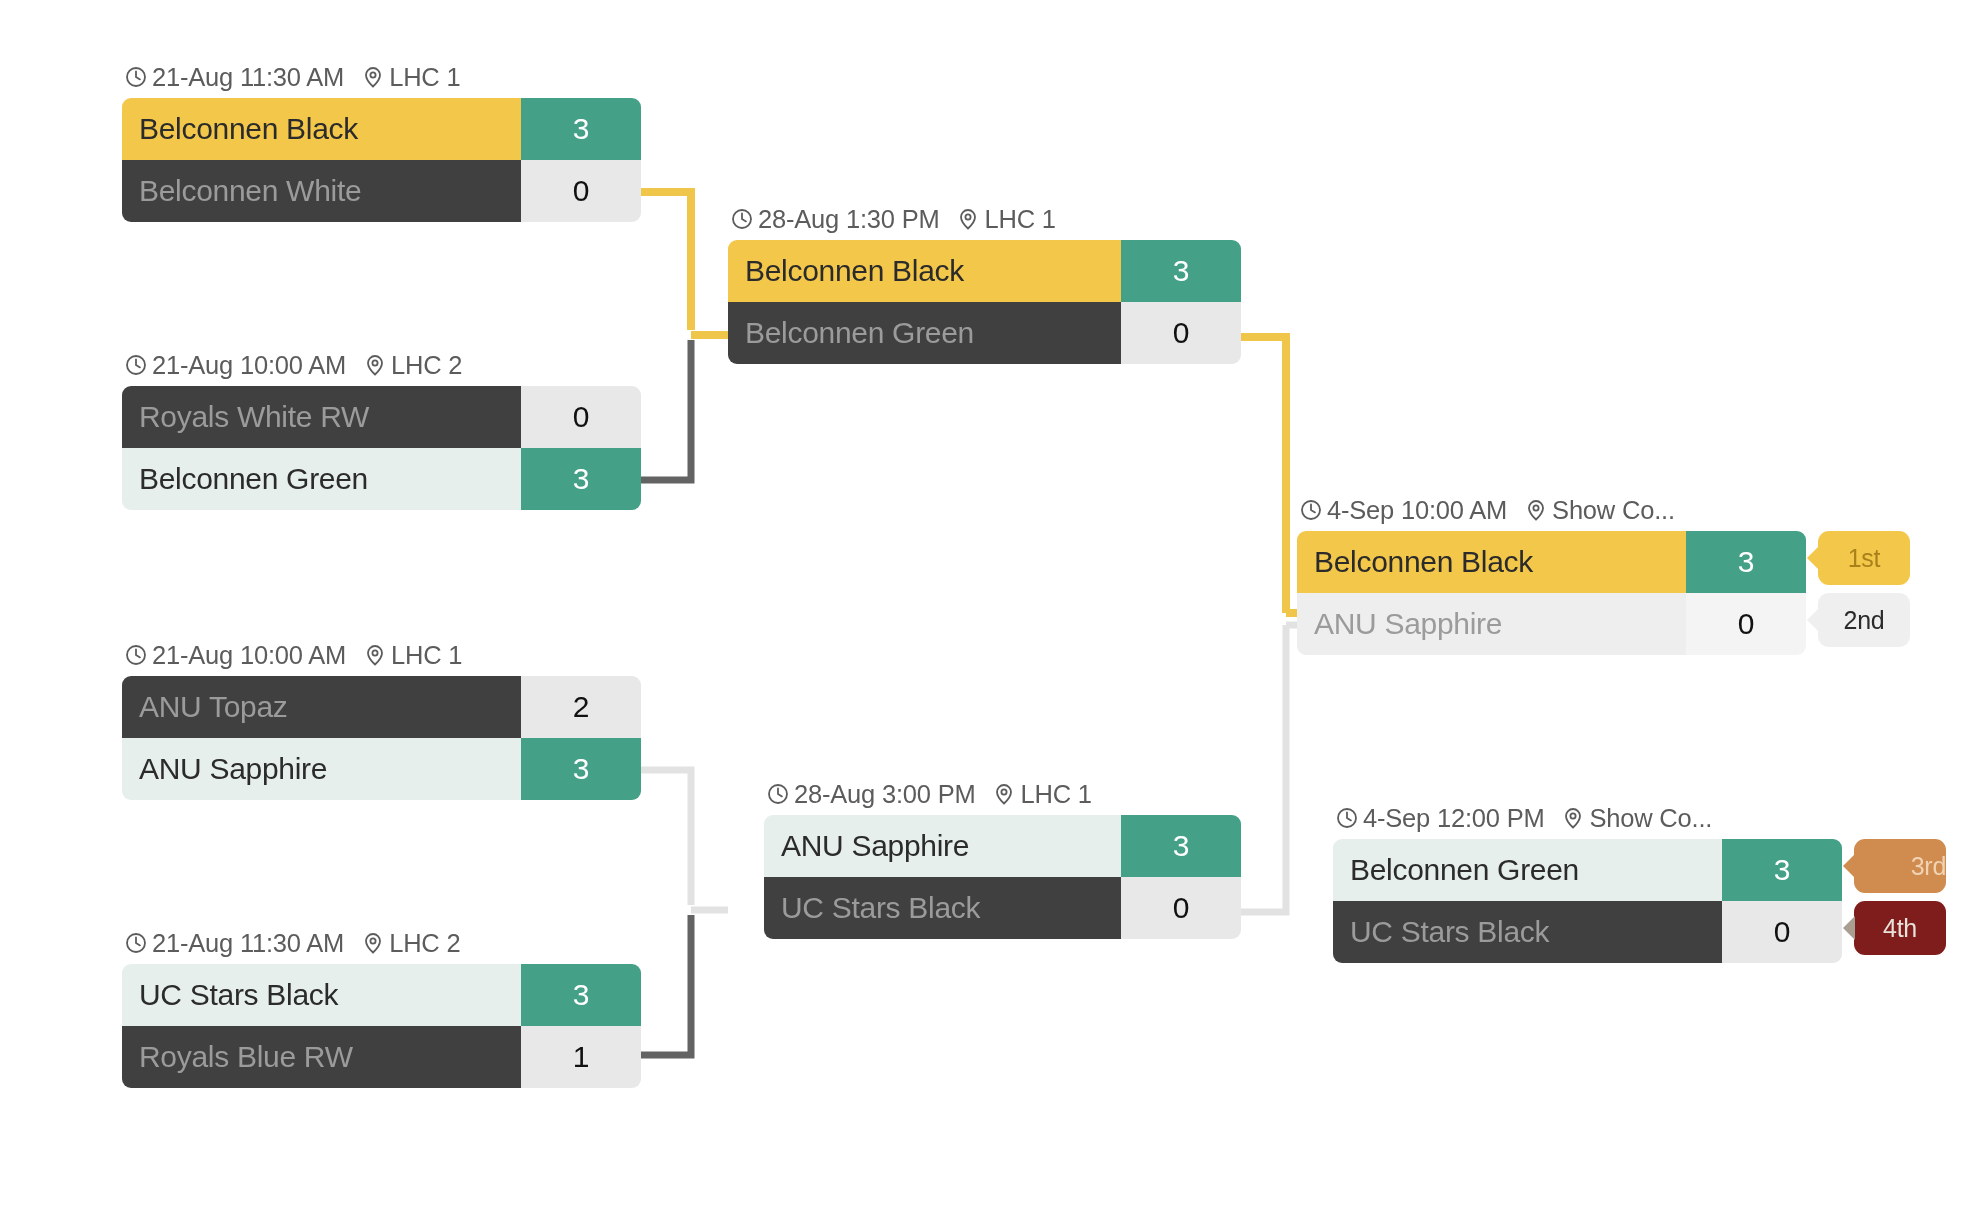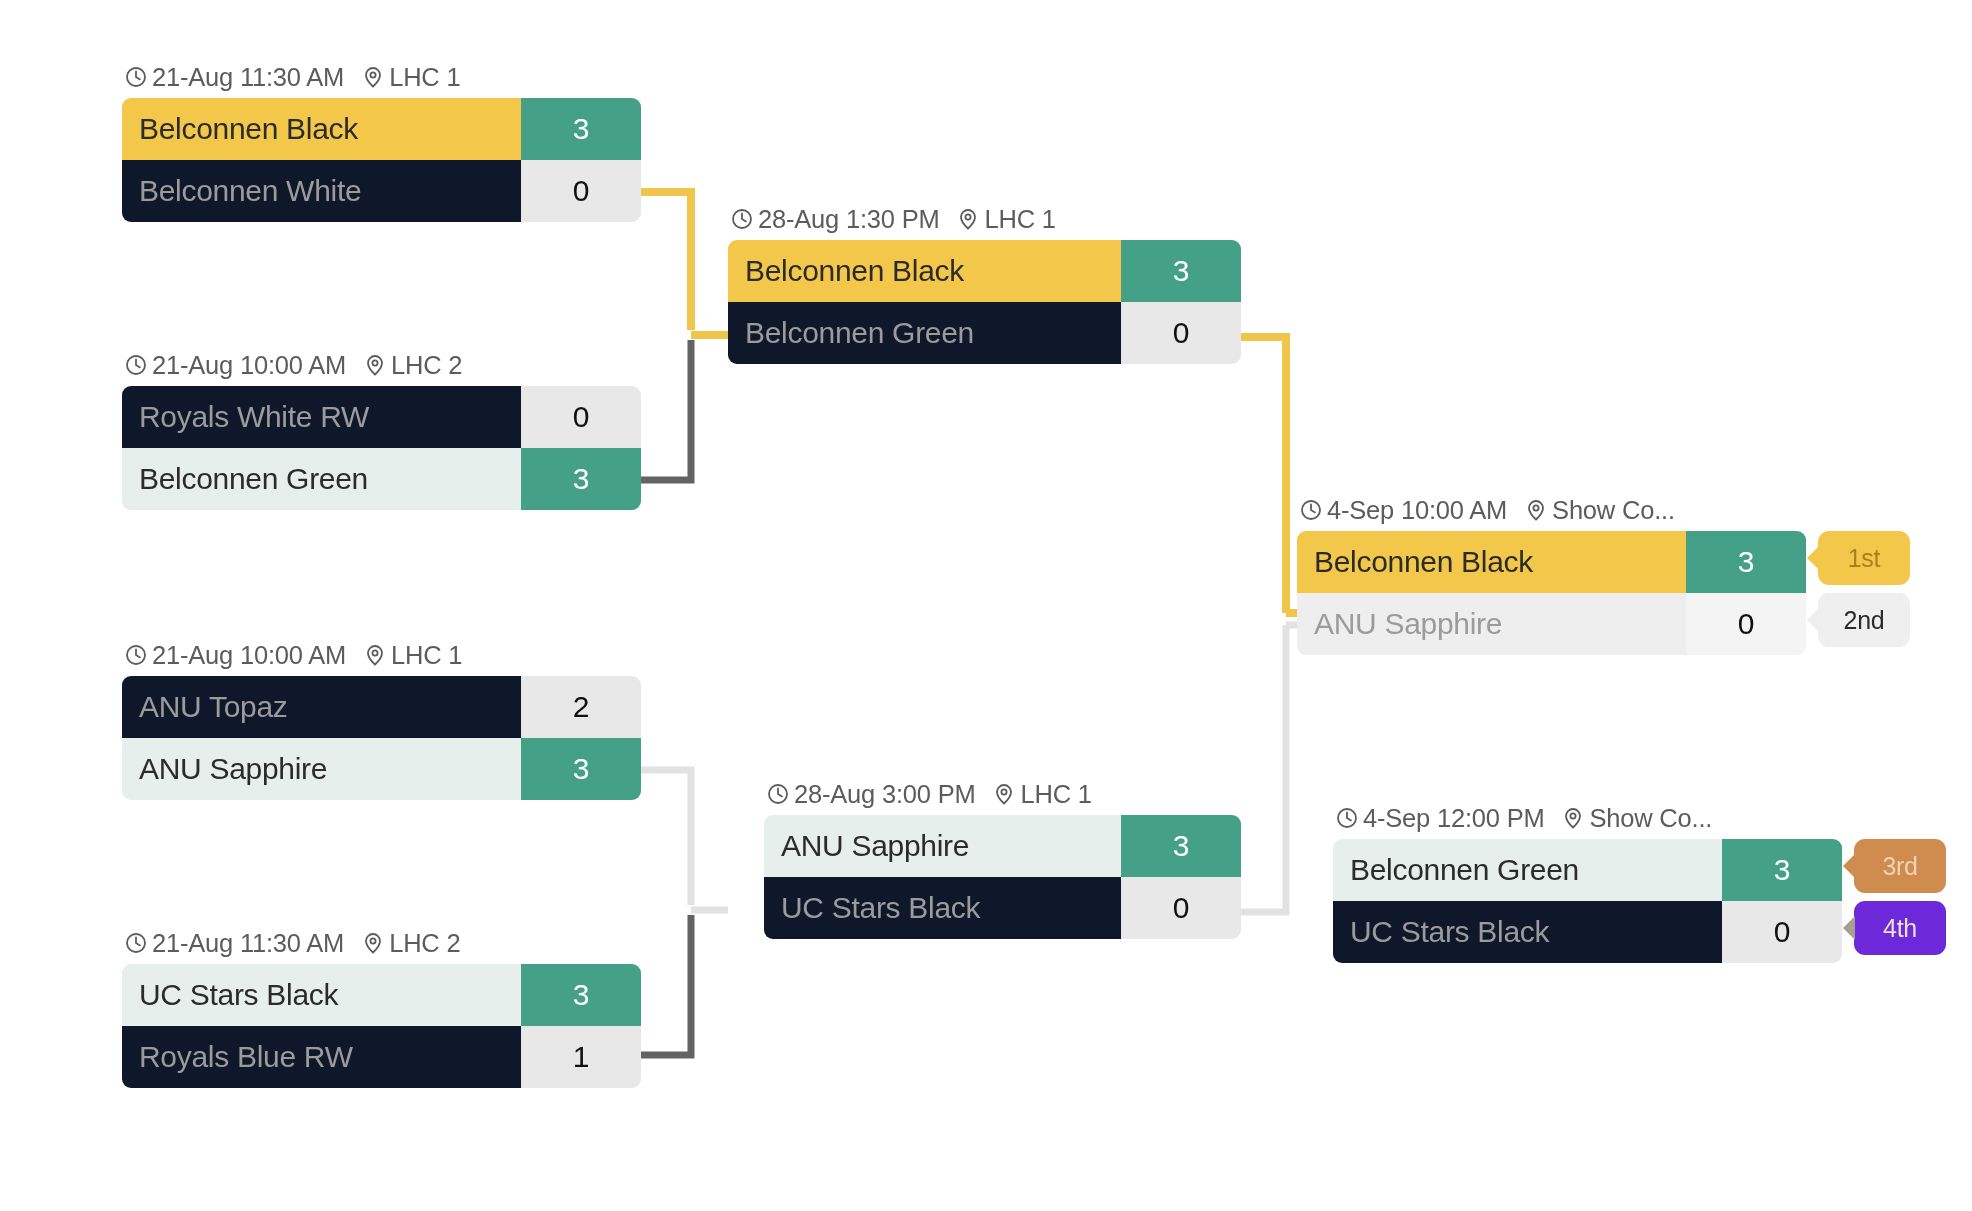--- a/index.html
+++ b/index.html
@@ -81,21 +81,21 @@
     display: flex;
     align-items: center;
     justify-content: center;
     font-size: 30px;
     line-height: 1;
   }
 
   
   .row.win .team      { background: #e6efec; color: #2b2b2b; }
   .row.win .score     { background: #45a088; color: #ffffff; }
-  .row.lose .team     { background: #0f172a; color: #9b9b9b; }
+  .row.lose .team     { background: #404040; color: #9b9b9b; }
   .row.lose .score    { background: #e8e8e8; color: #111111; }
   .row.hl .team       { background: #f3c74a; color: #2b2b2b; }
   .row.hl .score      { background: #45a088; color: #ffffff; }
   
   .match.final .row.lose .team  { background: #eeeeee; }
   .match.final .row.lose .score { background: #f4f4f4; }
 
   
   .badge {
     position: absolute;
@@ -118,23 +118,23 @@
     transform: translateY(-50%);
     width: 0; height: 0;
     border-top: 12px solid transparent;
     border-bottom: 12px solid transparent;
     border-right: 12px solid currentColor;
   }
   .badge.gold   { background: #f3c74a; color: #f3c74a; }
   .badge.gold   span { color: #a9801a; }
   .badge.silver { background: #efefef; color: #efefef; }
   .badge.silver span { color: #2b2b2b; }
-  .badge.bronze { background: #d08b4f; color: #d08b4f; }
+  .badge.bronze { background: #d08b4f; color: #d08b4f; justify-content: flex-end; }
   .badge.bronze span { color: #f0d3b4; }
-  .badge.fourth { background: #6d28d9; color: #a89e92; }
+  .badge.fourth { background: #7f1d1d; color: #a89e92; }
   .badge.fourth span { color: #e8e2da; }
 </style>
 </head>
 <body>
 
 <div id="bracket-root">
 
   <svg id="connectors" viewBox="0 0 1972 1211">
 
     <path d="M613 192 L663 192 L663 330" fill="none" stroke="#f0c64a" stroke-width="8"></path>

